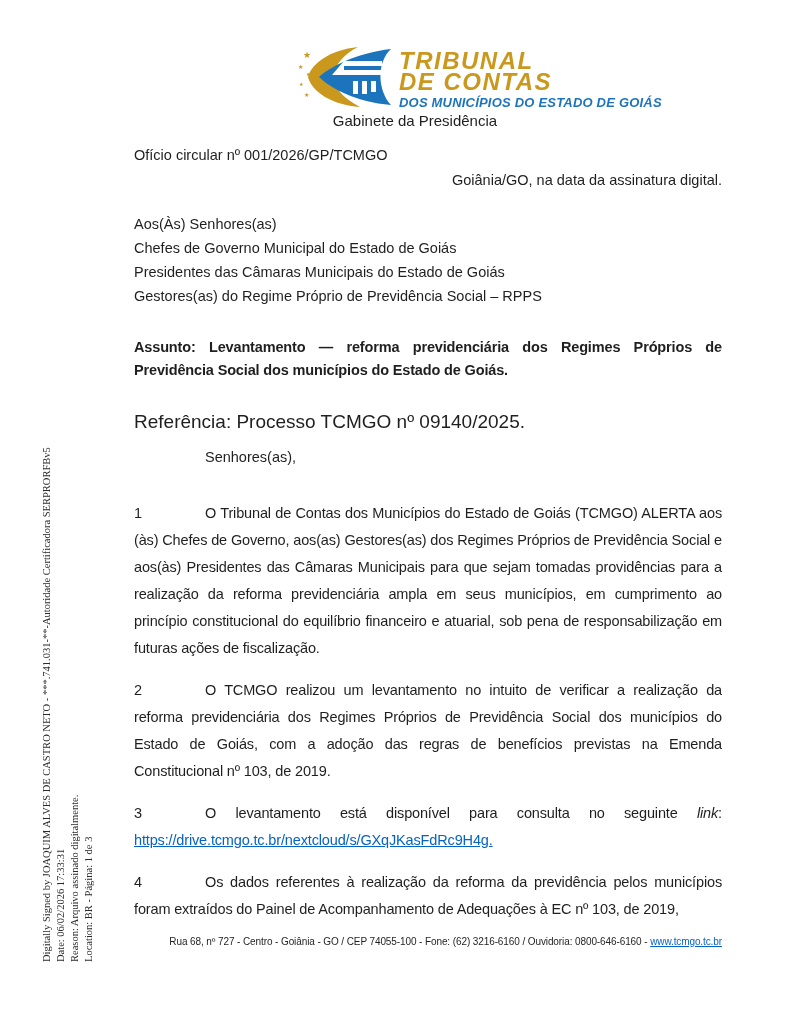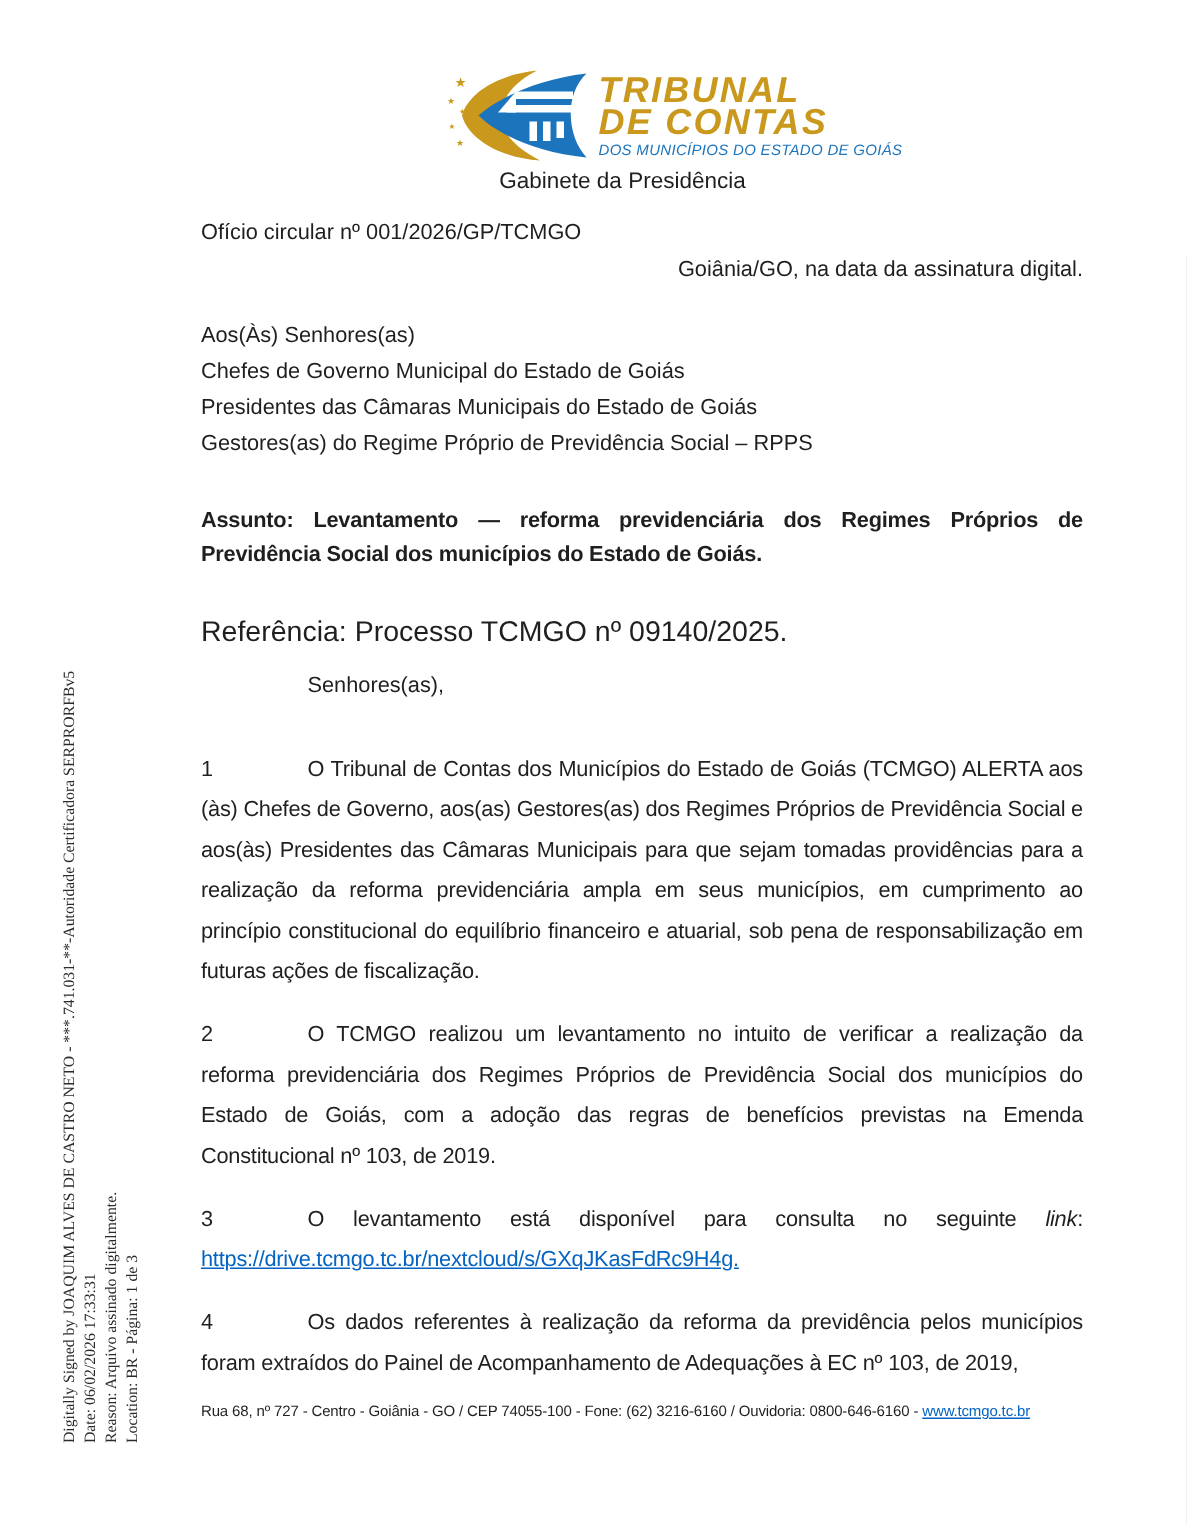--- a/index.html
+++ b/index.html
@@ -10,21 +10,21 @@
   }
   
   .logo-row{position:absolute;left:298px;top:45px;width:240px;display:flex;align-items:flex-start;}
   .logo-icon svg{width:96px;height:64px;display:block;}
   .logo-text{margin-left:5px;padding-top:5px;}
   .logo-title{
     font-size:24px;font-weight:bold;font-style:italic;line-height:21px;
     letter-spacing:1.5px;color:#C9981D;white-space:nowrap;
   }
   .logo-sub{
-    font-size:10px;font-weight:normal;font-style:italic;letter-spacing:.2px;
+    font-size:13px;font-weight:bold;font-style:italic;letter-spacing:.2px;
     color:#1C75BC;margin-top:3px;white-space:nowrap;
   }
   .gabinete{position:absolute;left:295px;top:112px;width:240px;text-align:center;font-size:15px;}
   
   .oficio{position:absolute;left:134px;top:147px;font-size:14.5px;text-align:right;}
   .dateline{position:absolute;right:69px;top:172px;font-size:14.5px;text-align:center;}
   .recipients{position:absolute;left:134px;top:212px;font-size:14.5px;line-height:24px;}
   .subject{
     position:absolute;left:134px;top:336px;width:588px;
     font-size:14.5px;font-weight:bold;line-height:23px;text-align:justify;letter-spacing:-.15px;
@@ -32,21 +32,21 @@
   .reference{position:absolute;left:134px;top:383px;font-size:19px;margin-top:28px;}
   .salutation{position:absolute;left:134px;top:449px;padding-left:71px;font-size:14.5px;text-align:right;}
   
   .bodytext{position:absolute;left:134px;top:500px;width:588px;font-size:14.5px;letter-spacing:-.15px;}
   .bodytext p{margin:0 0 15px 0;line-height:27px;text-align:justify;}
   .pnum{display:inline-block;width:71px;}
   .u{}
   em{font-style:italic;}
   a.url{color:#0563C1;text-decoration:underline;cursor:pointer;}
   
-  .footer{position:absolute;left:134px;top:936px;width:588px;text-align:left;font-size:10px;letter-spacing:-.1px;}
+  .footer{position:absolute;left:134px;top:936px;width:588px;text-align:right;font-size:10px;letter-spacing:-.1px;}
   
   .sig{
     position:absolute;left:40px;top:962px;width:560px;
     transform:rotate(-90deg);transform-origin:0 0;
     font-family:"Liberation Serif",serif;font-size:10.5px;color:#2b2b2b;
   }
   .sig div{line-height:14px;white-space:nowrap;}
 </style>
 </head>
 <body>

